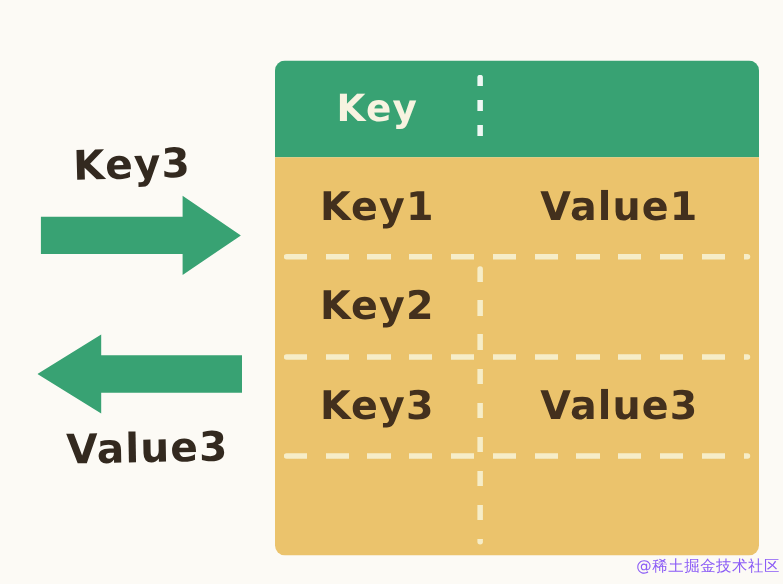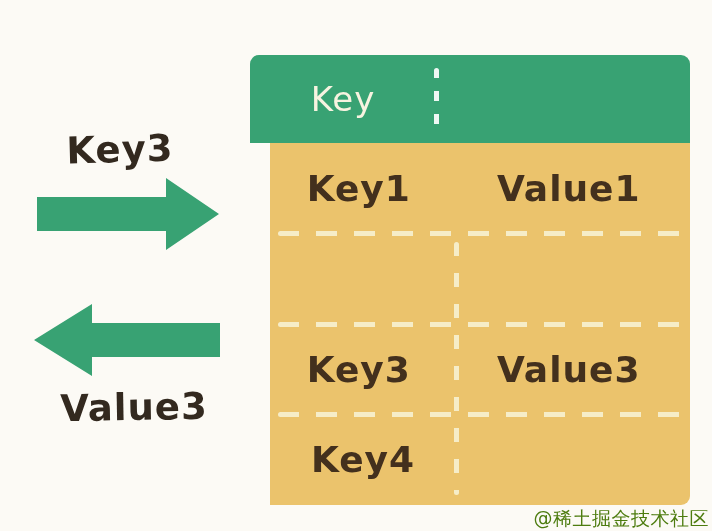--- a/index.html
+++ b/index.html
@@ -40,31 +40,31 @@
     border-radius: 9px;
     overflow: hidden;
   }
   .thead {
     display: flex;
     height: 88px;
     background: #38a273;
   }
   .th {
     display: flex; align-items: center; justify-content: center;
-    font-size: 34px; font-weight: 400;
+    font-size: 34px; font-weight: 700;
     color: #f7f3e0;
     letter-spacing: 1px;
   }
   .col-key   { width: 186px; }
   .col-value { width: 254px; }
   .tbody {
     position: relative;
     height: 362px;
     background: #ebc36c;
-    display: flex; flex-direction: column; margin-left: 20px;
+    display: flex; flex-direction: column;
   }
   .trow { display: flex; flex: 1 1 0; }
   .cell {
     display: flex; align-items: center; justify-content: center;
     font-size: 36px; font-weight: 700;
     color: #43301d;
     letter-spacing: 1px;
   }
 
   
@@ -92,22 +92,22 @@
     border-radius: 3px;
   }
   #hdash-1 { top: 88px; }
   #hdash-2 { top: 179px; }
   #hdash-3 { top: 269px; }
 
   
   .watermark {
     position: absolute;
     right: 3px; top: 506px;
-    font-size: 19px;
-    color: #4d7c0f;
+    font-size: 14px;
+    color: #8b5cf6;
     letter-spacing: 0.5px;
   }
 </style>
 </head>
 <body>
 
 <div class="canvas">
 
   <div class="side-label" id="label-key3">Key3</div>
 
@@ -128,27 +128,27 @@
   <div class="kv-table">
     <div class="thead">
       <div class="th col-key">Key</div>
     </div>
     <div class="tbody">
       <div class="trow">
         <div class="cell col-key">Key1</div>
         <div class="cell col-value">Value1</div>
       </div>
       <div class="trow">
+        <div class="cell col-key">Key2</div>
       </div>
       <div class="trow">
         <div class="cell col-key">Key3</div>
         <div class="cell col-value">Value3</div>
       </div>
       <div class="trow">
-        <div class="cell col-key">Key4</div>
       </div>
 
       <div class="hdash" id="hdash-1"></div>
       <div class="hdash" id="hdash-2"></div>
       <div class="hdash" id="hdash-3"></div>
 
       <div class="vdash vdash-body"></div>
     </div>
 
     <div class="vdash vdash-head"></div>

